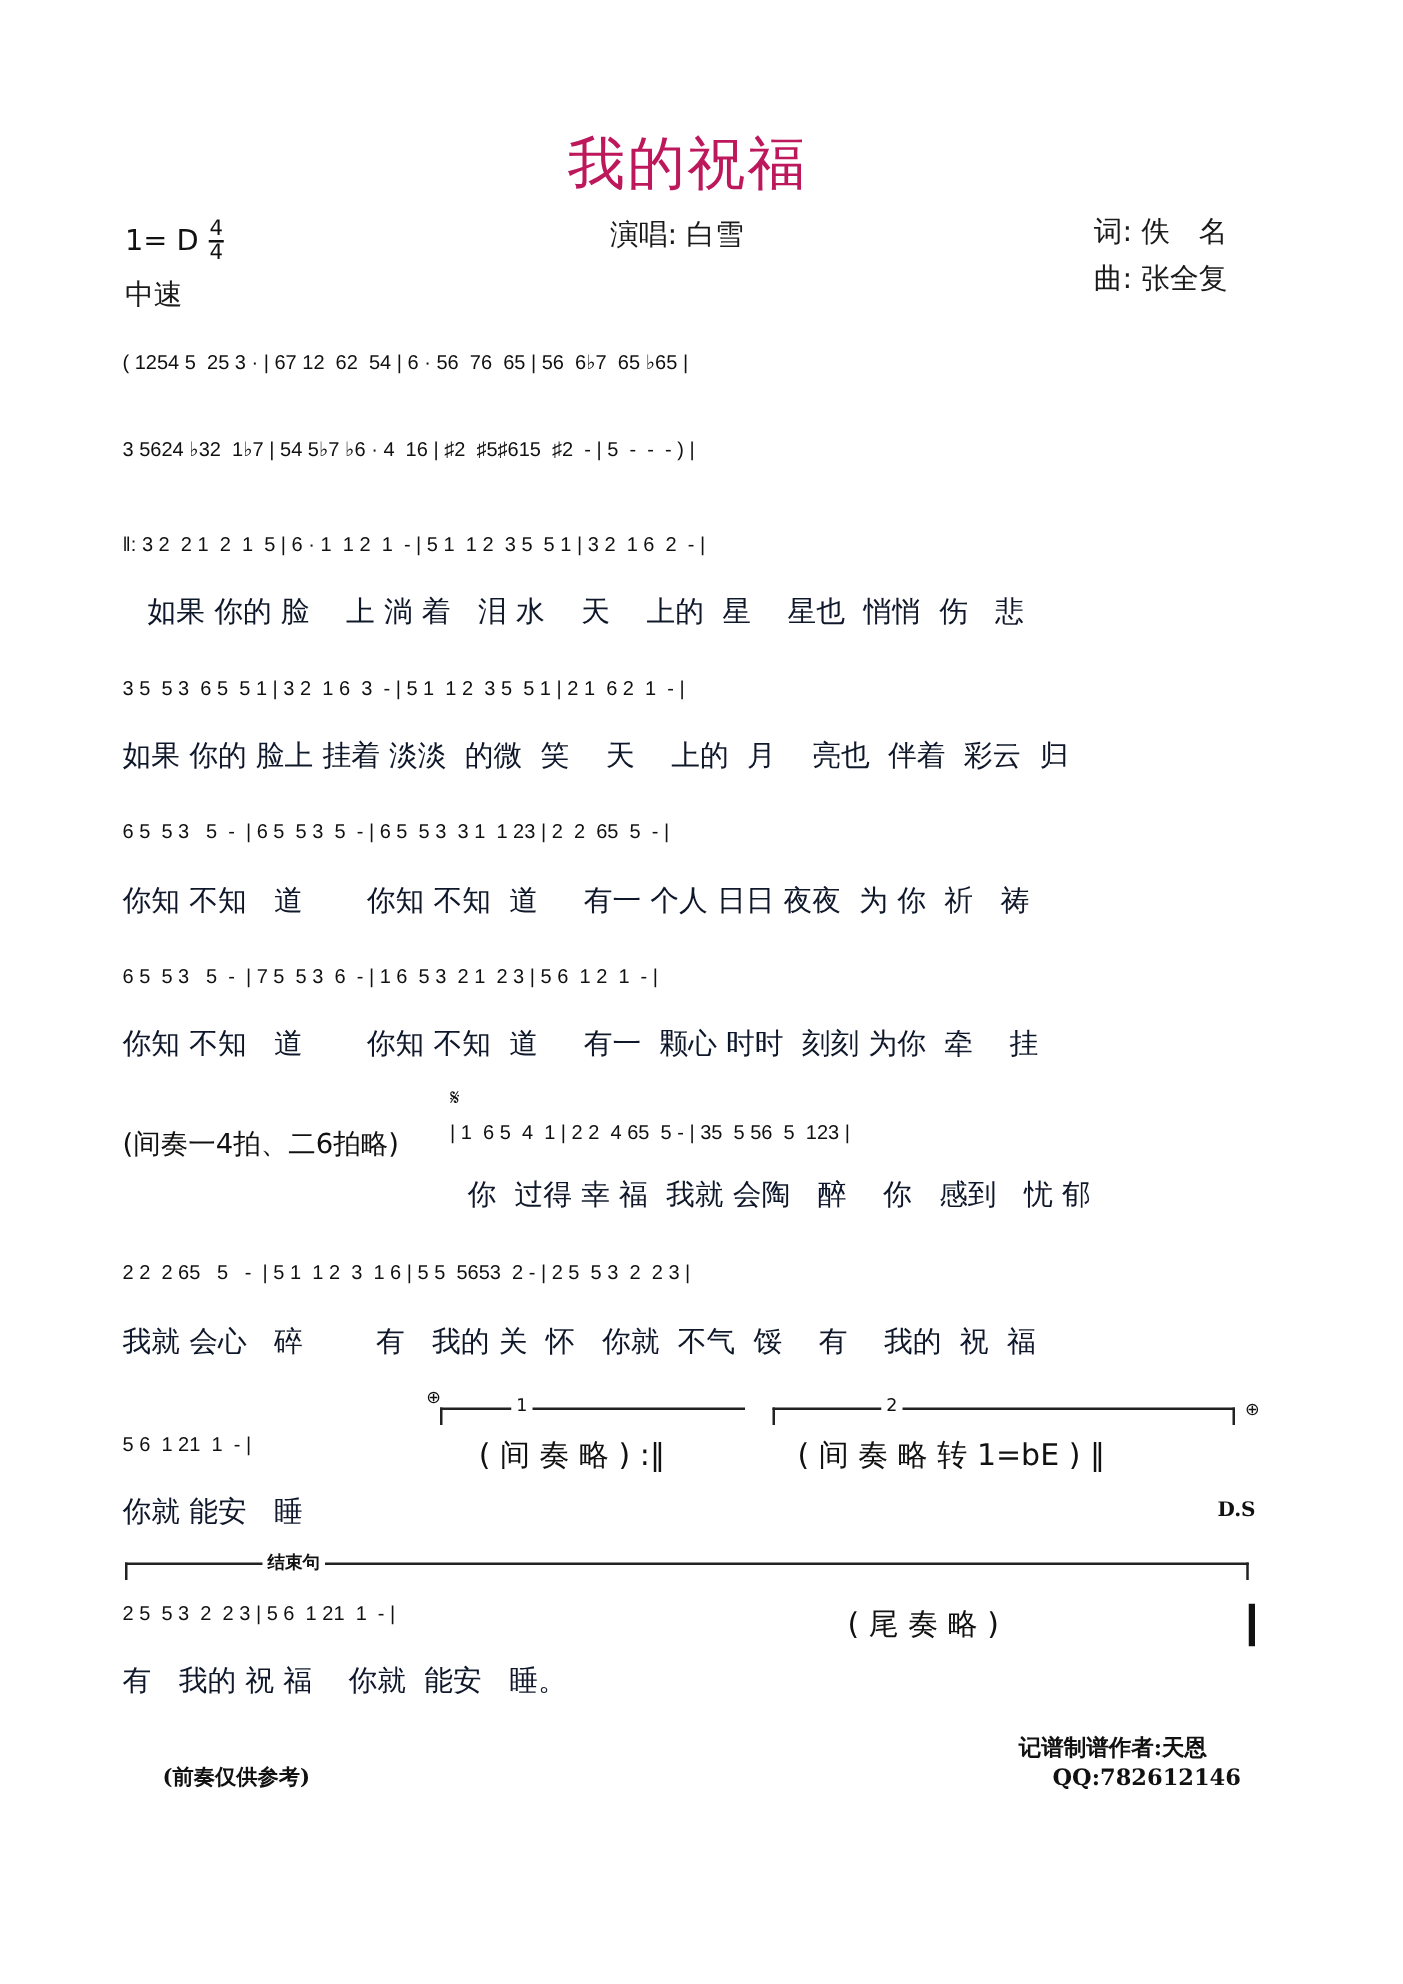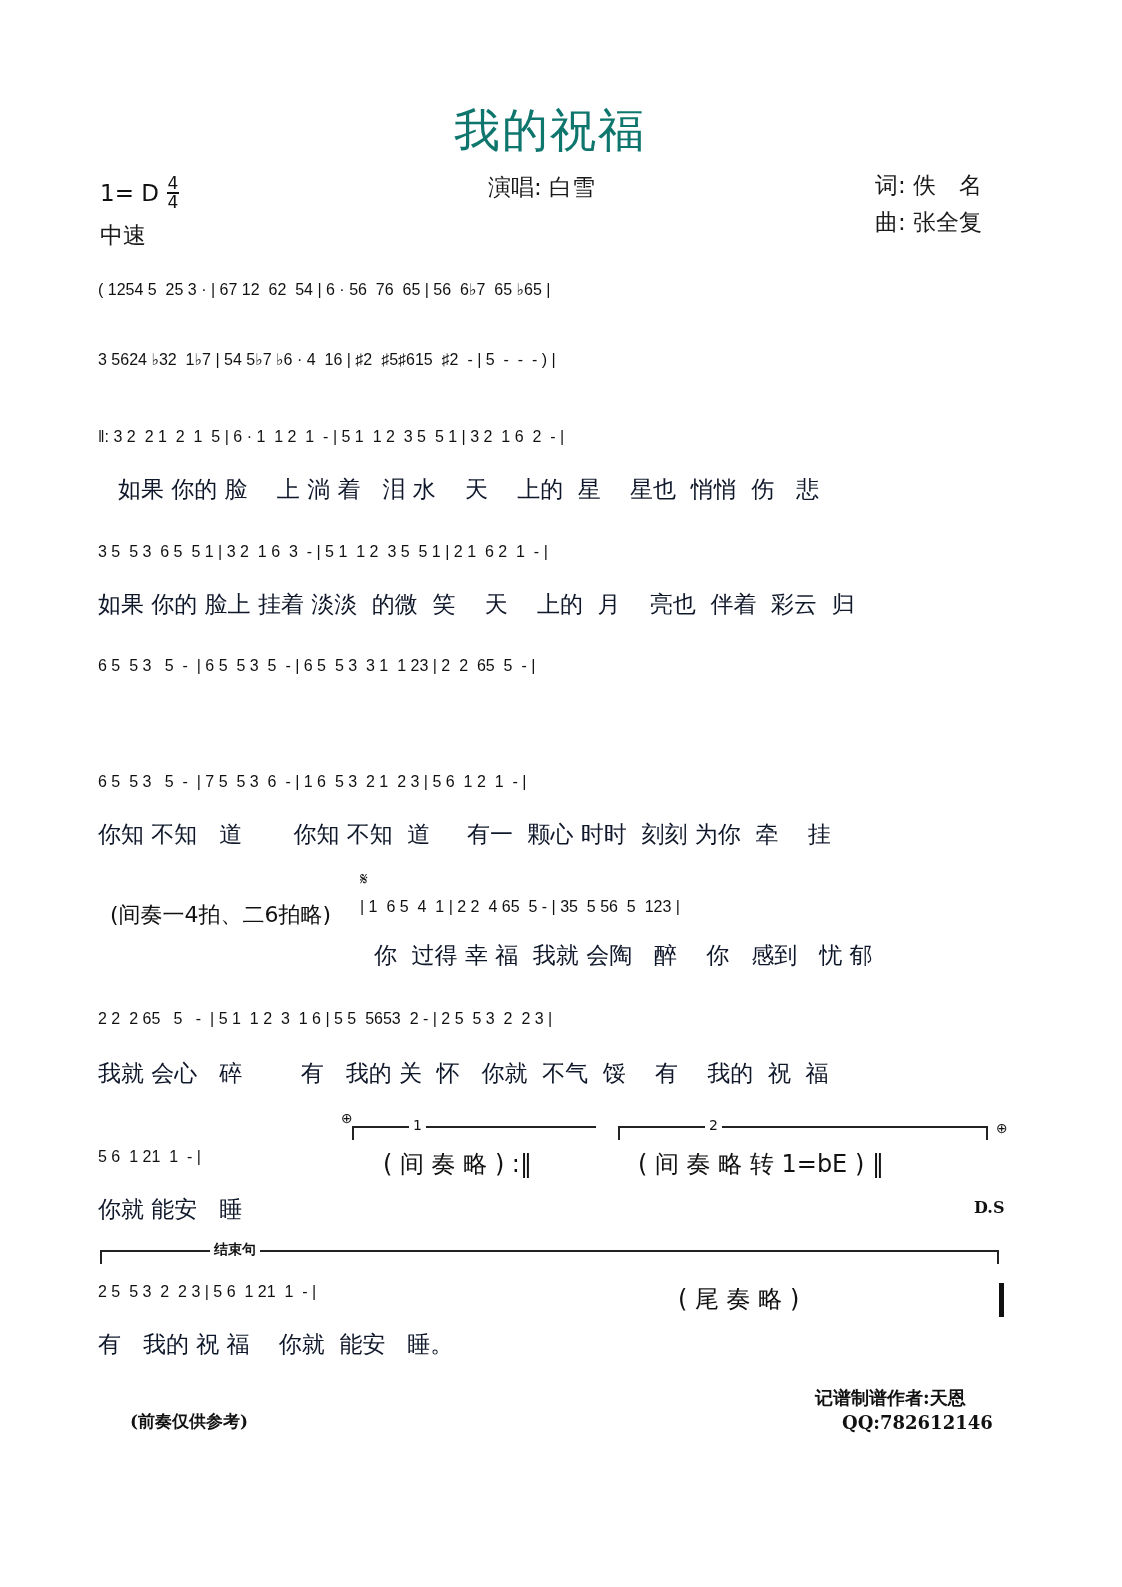--- a/index.html
+++ b/index.html
@@ -1,30 +1,30 @@
 <!DOCTYPE html>
 <html><head>
 <meta charset="utf-8">
 <style>
   html, body { margin: 0; padding: 0; background: #ffffff; }
   body { width: 1122px; height: 1587px; position: relative; overflow: hidden;
          font-family: "DejaVu Sans", "Liberation Sans", sans-serif; color: #111; }
   .abs { position: absolute; white-space: nowrap; text-align: right; }
-  .title { left: 0; width: 1100px; top: 100px; text-align: center; font-size: 46px; color: #0f766e; letter-spacing: 2px; }
+  .title { left: 0; width: 1100px; top: 100px; text-align: center; font-size: 46px; color: #be185d; letter-spacing: 2px; }
   .meta { font-size: 23px; color: #1a1a1a; }
   .key { left: 100px; top: 175px; font-size: 23px; display: flex; align-items: center; }
   .frac { display: inline-flex; flex-direction: column; align-items: center; margin-left: 8px; font-size: 17px; line-height: 17px; }
   .frac .bar { width: 12px; height: 2px; background: #111; }
   .row { position: absolute; left: 98px; width: 920px; height: 48px; }
   .notes { position: absolute; left: 0; top: 0; font-size: 16px; letter-spacing: 0; white-space: pre; font-family: Liberation Sans, sans-serif; }
   .lyrics { position: absolute; left: 0; font-size: 23px; white-space: pre; color: #0f172a; }
   .bracket { position: absolute; border-top: 2px solid #222; border-left: 2px solid #222; height: 12px; }
   .bracket.r { border-right: 2px solid #222; }
   .bracket .lbl { position: absolute; top: -11px; background: #fff; padding: 0 4px; font-size: 14px; }
-  .small { font-size: 16px; margin-left: 12px; }
+  .small { font-size: 16px; }
   .footer { font-size: 18px; font-family: "DejaVu Serif", serif; font-weight: bold; }
   .thick-bar { display: inline-block; width: 5px; height: 34px; background: #111; vertical-align: middle; margin-left: 3px; }
 </style>
 </head>
 <body>
 
 <div class="abs title">我的祝福</div>
 <div class="abs key">
   <span>1= D</span>
   <span class="frac">
@@ -51,20 +51,21 @@
   <div class="lyrics" style="top:46px; left:20px;">如果 你的 脸    上 淌 着   泪 水    天    上的  星    星也  悄悄  伤   悲</div>
 </div>
 
 <div class="row" style="top:543px;">
   <div class="notes">3 5  5 3  6 5  5 1 | 3 2  1 6  3  - | 5 1  1 2  3 5  5 1 | 2 1  6 2  1  - |</div>
   <div class="lyrics" style="top:46px;">如果 你的 脸上 挂着 淡淡  的微  笑    天    上的  月    亮也  伴着  彩云  归</div>
 </div>
 
 <div class="row" style="top:657px;">
   <div class="notes">6 5  5 3   5  -  | 6 5  5 3  5  - | 6 5  5 3  3 1  1 23 | 2  2  65  5  - |</div>
+  <div class="lyrics" style="top:48px;">你知 不知   道       你知 不知  道     有一 个人 日日 夜夜  为 你  祈   祷</div>
 </div>
 
 <div class="row" style="top:773px;">
   <div class="notes">6 5  5 3   5  -  | 7 5  5 3  6  - | 1 6  5 3  2 1  2 3 | 5 6  1 2  1  - |</div>
   <div class="lyrics" style="top:46px;">你知 不知   道       你知 不知  道     有一  颗心 时时  刻刻 为你  牵    挂</div>
 </div>
 
 <div class="row" style="top:898px;">
   <div class="abs small" style="left:0; top:2px; font-size:22px;">(间奏一4拍、二6拍略)</div>
   <div class="abs" style="left:262px; top:-30px; font-size:18px;">𝄋</div>

